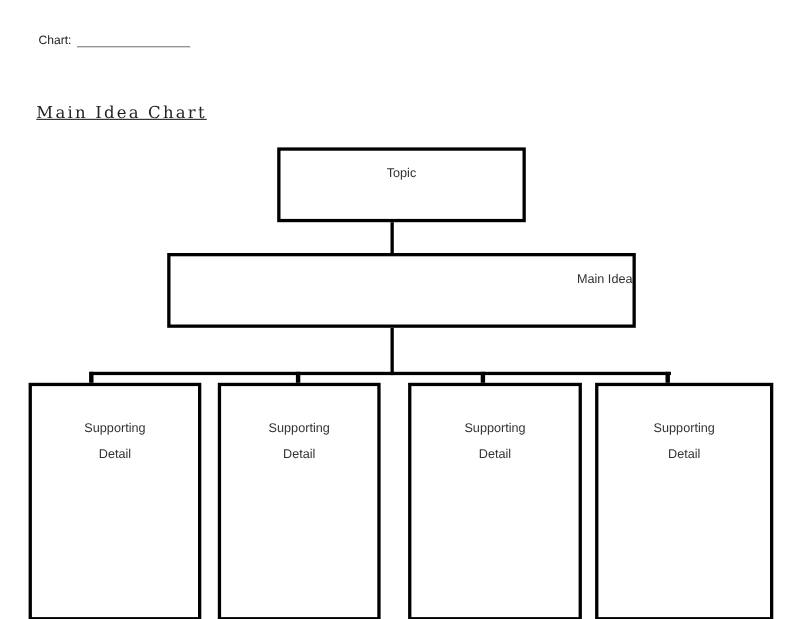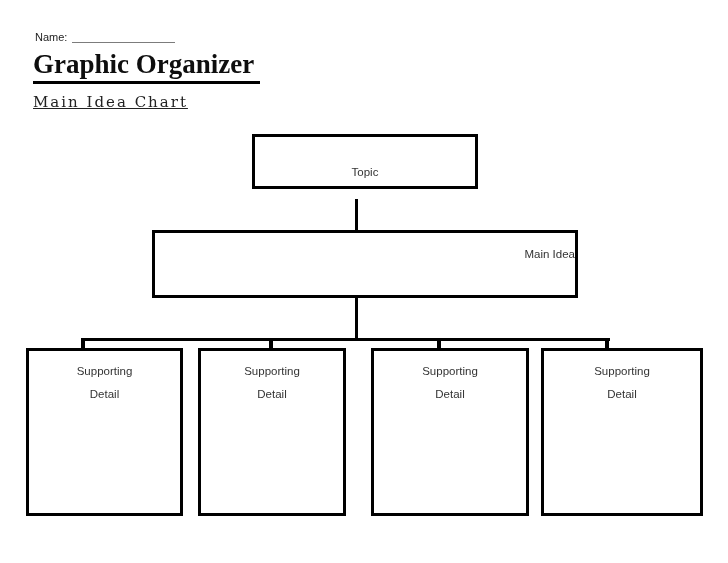--- a/index.html
+++ b/index.html
@@ -59,23 +59,23 @@
   
   .obox {
     position: absolute;
     box-sizing: border-box;
     border: 3px solid #000000;
     background: #ffffff;
     text-align: center;
     font-size: 11.5px;
     color: #333333;
   }
-  .topic-box    { left: 252px; top: 134px; width: 226px; height: 55px; padding-top: 29px; }
+  .topic-box    { left: 252px; top: 134px; width: 226px; height: 68px; padding-top: 15px; }
   .mainidea-box { left: 152px; top: 230px; width: 426px; height: 68px; padding-top: 15px; text-align: right; }
-  .support-box  { top: 348px; height: 168px; padding-top: 9px; line-height: 23px; }
+  .support-box  { top: 348px; height: 216px; padding-top: 28px; line-height: 23px; }
   .support-1 { left: 26px;  width: 157px; }
   .support-2 { left: 198px; width: 148px; }
   .support-3 { left: 371px; width: 158px; }
   .support-4 { left: 541px; width: 162px; }
 
   
   .cline {
     position: absolute;
     background: #000000;
   }
@@ -87,25 +87,24 @@
   .tick-2  { left: 269px; }
   .tick-3  { left: 437px; }
   .tick-4  { left: 605px; }
 </style>
 </head>
 <body>
 
 <div class="page">
 
   <div class="name-row">
-    <span>Name:</span>
+    <span>Chart:</span>
     <span class="name-blank"></span>
   </div>
 
-  <div class="page-title">Graphic Organizer</div>
   <div class="page-subtitle">Main Idea Chart</div>
 
   <div class="cline v-topic"></div>
   <div class="cline v-main"></div>
   <div class="cline h-dist"></div>
   <div class="cline tick tick-1"></div>
   <div class="cline tick tick-2"></div>
   <div class="cline tick tick-3"></div>
   <div class="cline tick tick-4"></div>
 

